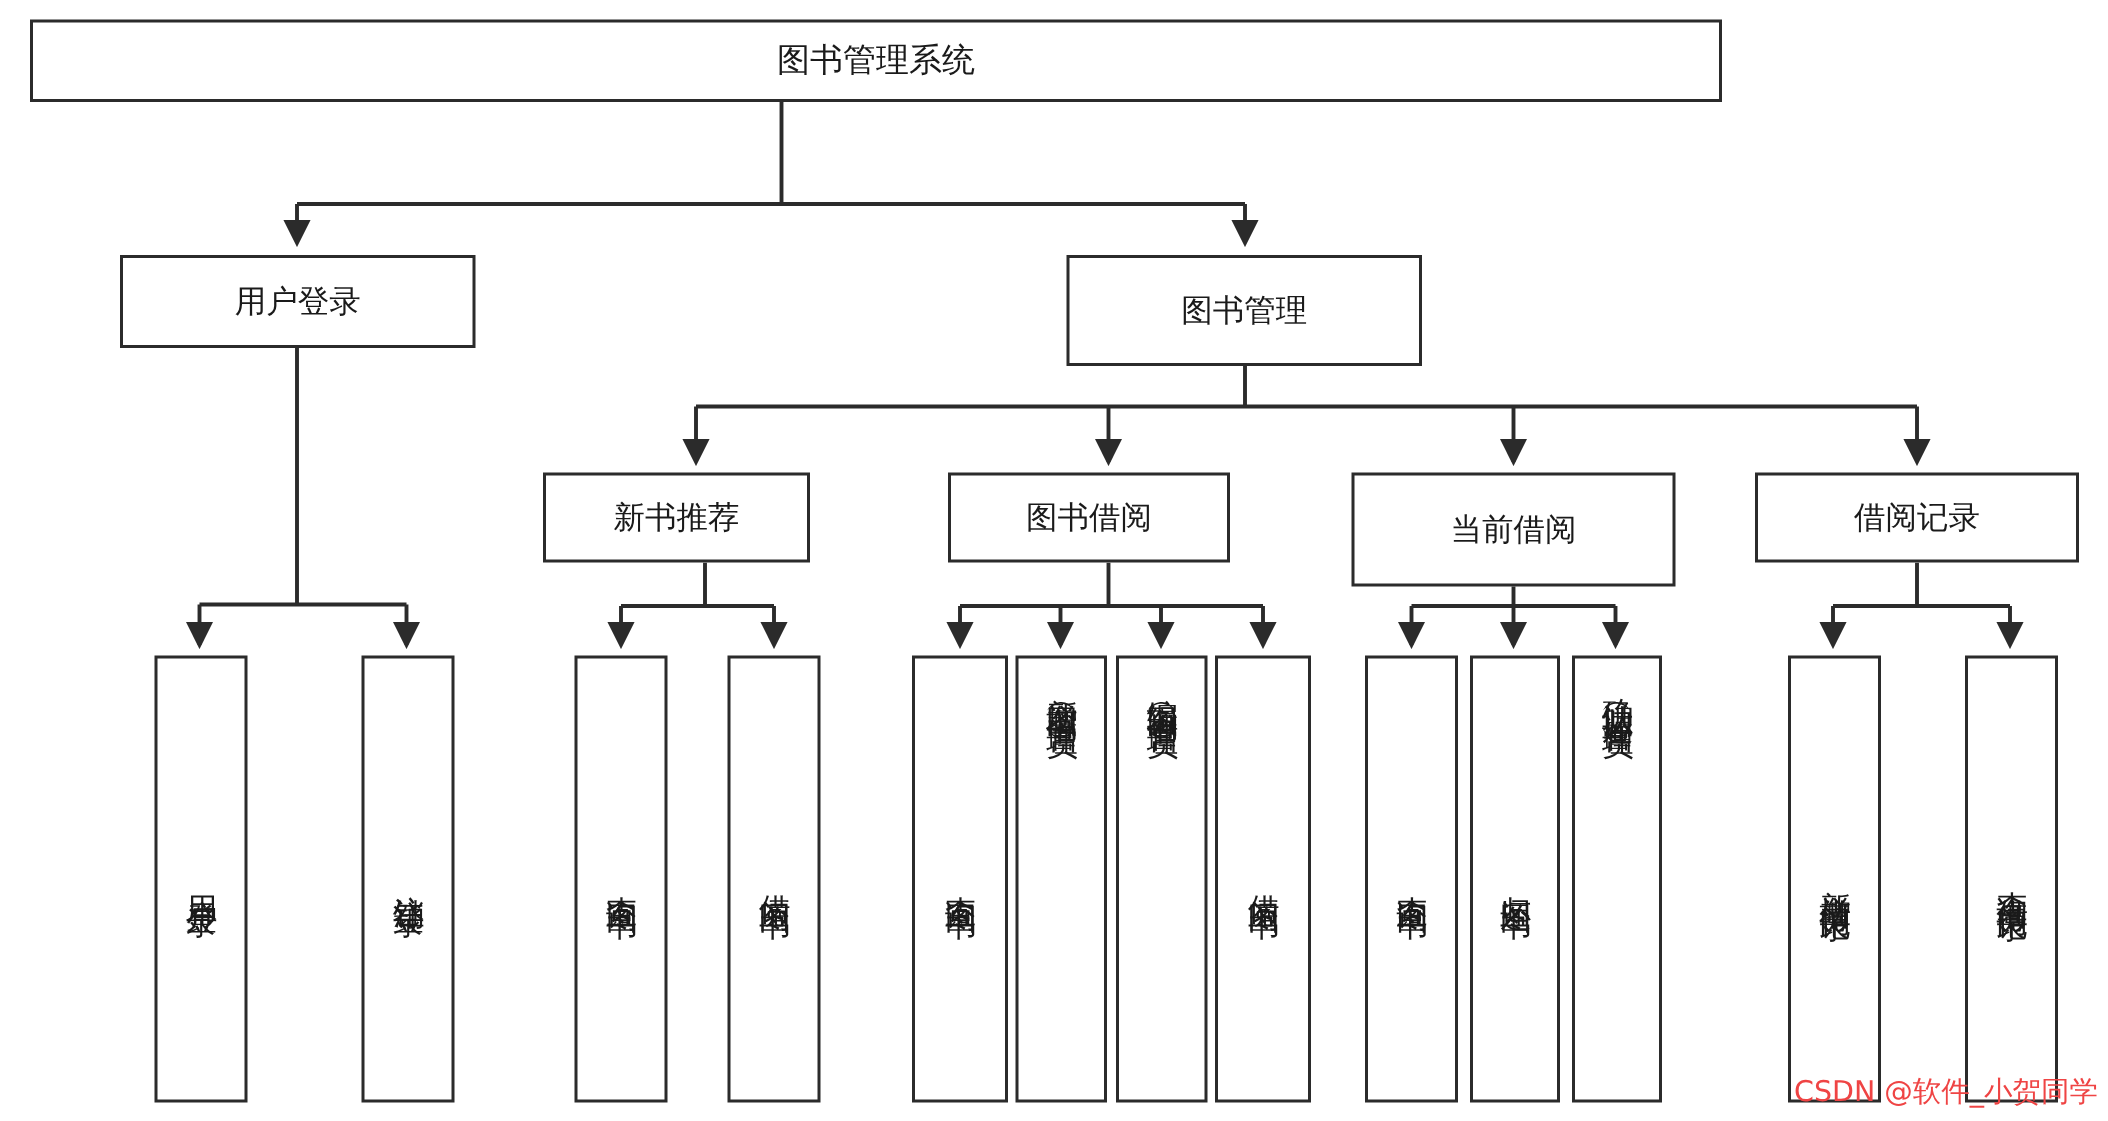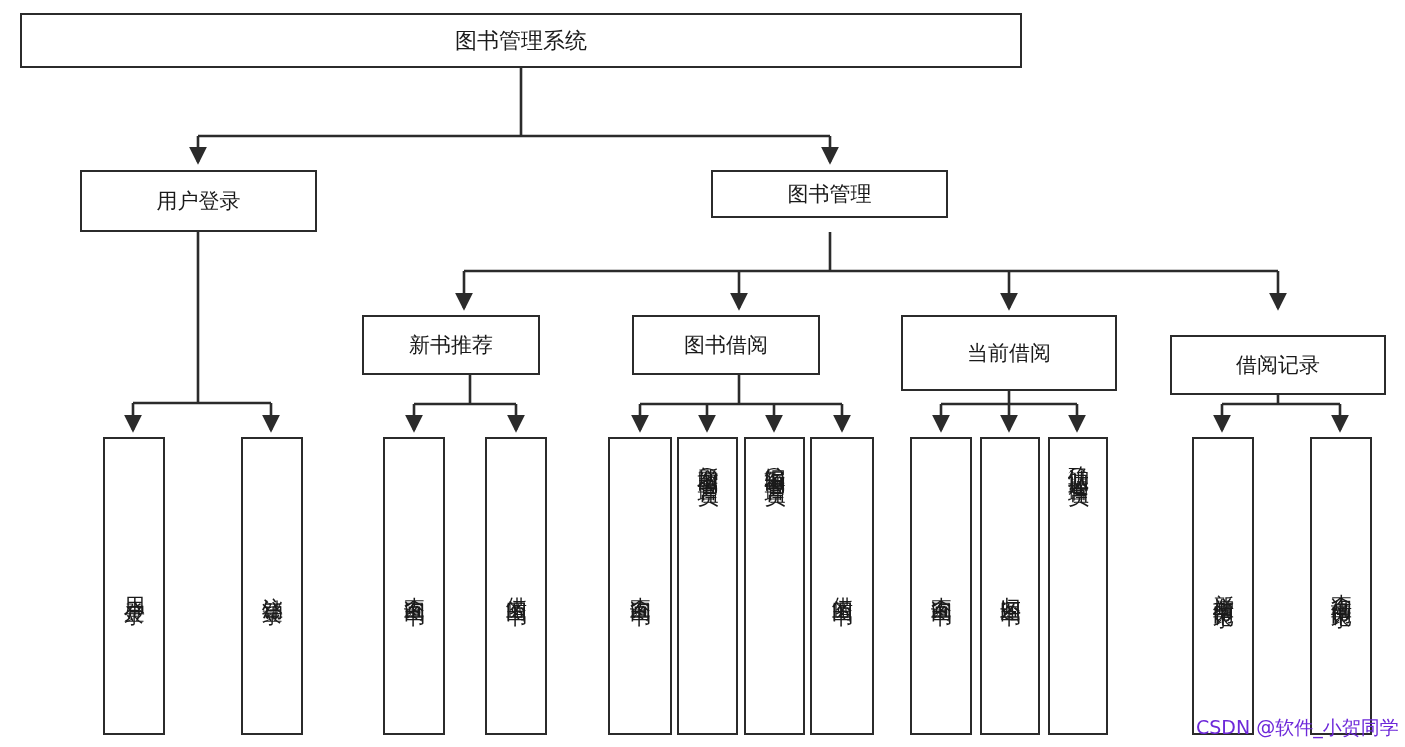--- a/index.html
+++ b/index.html
@@ -62,21 +62,21 @@
   .node.vert .node-label {
     writing-mode: vertical-rl;
     text-orientation: upright;
     font-size: 21px;
     letter-spacing: 3px;
     line-height: 1;
     white-space: nowrap;
   }
   .watermark {
     position: absolute;
-    color: #6d28d9;
+    color: #ef4444;
     font-size: 19px;
     white-space: nowrap;
     z-index: 5;
     font-family: "DejaVu Sans", "Liberation Sans", sans-serif;
   }
 </style>
 </head>
 <body>
 
 <div id="canvas">
@@ -124,41 +124,41 @@
       <path d="M 1009 404 L 1009 430" marker-end="url(#arrow)"></path>
       <path d="M 1077 404 L 1077 430" marker-end="url(#arrow)"></path>
 
       <path d="M 1278 375 L 1278 404"></path>
       <path d="M 1222 404 L 1340 404"></path>
       <path d="M 1222 404 L 1222 430" marker-end="url(#arrow)"></path>
       <path d="M 1340 404 L 1340 430" marker-end="url(#arrow)"></path>
     </g>
   </svg>
 
-  <div class="node horiz root" style="left:20px; top:13px; width:1002px; height:55px;">
+  <div class="node horiz root" style="left:20px; top:13px; width:1128px; height:55px;">
     <span class="node-label">图书管理系统</span>
   </div>
 
   <div class="node horiz" style="left:80px; top:170px; width:237px; height:62px;">
     <span class="node-label">用户登录</span>
   </div>
-  <div class="node horiz" style="left:711px; top:170px; width:237px; height:48px;">
+  <div class="node horiz" style="left:711px; top:170px; width:237px; height:74px;">
     <span class="node-label">图书管理</span>
   </div>
 
   <div class="node horiz" style="left:362px; top:315px; width:178px; height:60px;">
     <span class="node-label">新书推荐</span>
   </div>
   <div class="node horiz" style="left:632px; top:315px; width:188px; height:60px;">
     <span class="node-label">图书借阅</span>
   </div>
   <div class="node horiz" style="left:901px; top:315px; width:216px; height:76px;">
     <span class="node-label">当前借阅</span>
   </div>
-  <div class="node horiz" style="left:1170px; top:315px; width:216px; height:60px;margin-top:20px;">
+  <div class="node horiz" style="left:1170px; top:315px; width:216px; height:60px;">
     <span class="node-label">借阅记录</span>
   </div>
 
   <div class="node vert centered" style="left:103px; top:437px; width:62px; height:298px;">
     <span class="node-label">用户登录</span>
   </div>
   <div class="node vert centered" style="left:241px; top:437px; width:62px; height:298px;">
     <span class="node-label">注销登录</span>
   </div>
 

